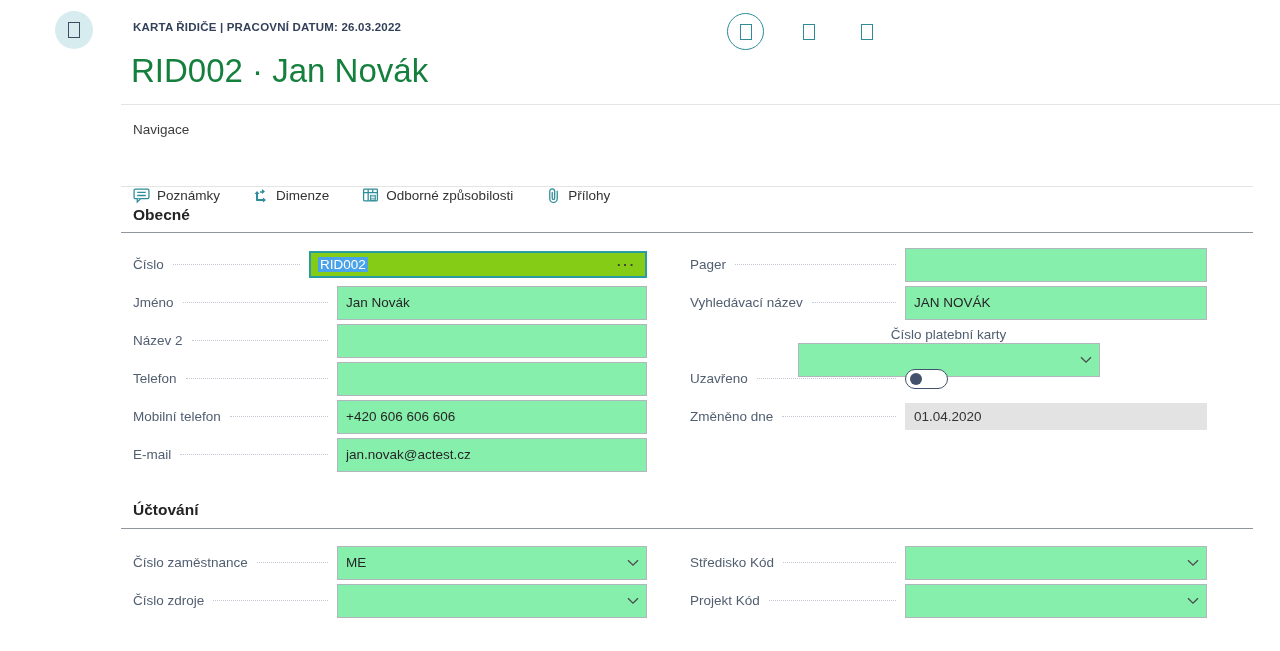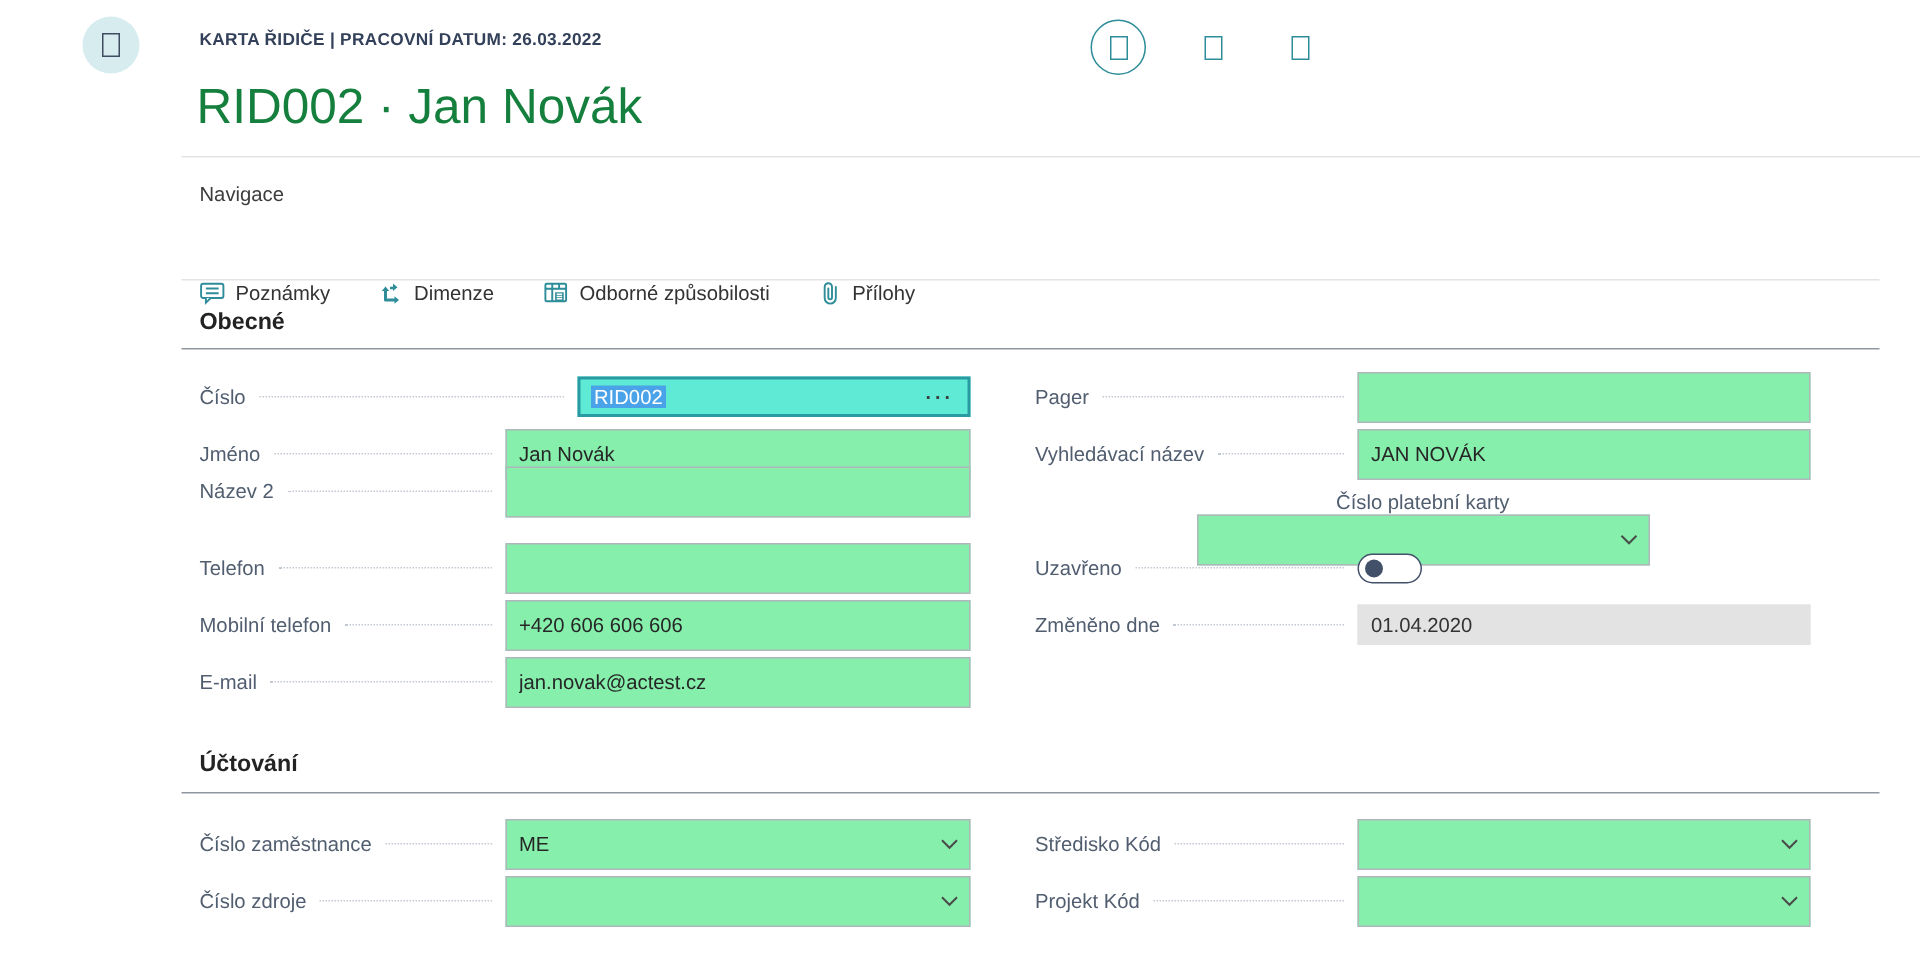--- a/index.html
+++ b/index.html
@@ -42,22 +42,22 @@
   .inp{height:34px;border:1px solid #b1b6bc;font-family:"Liberation Sans",sans-serif;
        font-size:13.5px;padding:0 8px;color:#262626;box-sizing:border-box;background:#86efac;outline:none;flex:0 0 auto;}
   .lcol .inp{width:310px;}
   .rcol .inp{width:302px;}
   .combo{position:relative;flex:0 0 auto;}
   .combo .inp{width:100%;padding-right:26px;}
   .combo.w-l{width:310px;}
   .combo.w-r{width:302px;}
   .chev{position:absolute;right:8px;top:50%;transform:translateY(-50%);line-height:0;}
 
-  .focus-box{width:262px;height:27px;box-sizing:border-box;border:2px solid #2a9aa3;
-             display:flex;align-items:center;justify-content:space-between;padding:0 9px 0 7px;background:#5eead4;flex:0 0 auto;}
+  .focus-box{width:338px;height:27px;box-sizing:border-box;border:2px solid #2a9aa3;
+             display:flex;align-items:center;justify-content:space-between;padding:0 9px 0 7px;background:#84cc16;flex:0 0 auto;}
   .sel-text{background:#4aa3e8;color:#fff;font-size:13.5px;padding:0 2px;}
   .assist{color:#3a3a3a;font-size:13px;font-weight:700;letter-spacing:2px;line-height:10px;}
 
   .inp-disabled{width:302px;height:27px;box-sizing:border-box;background:#e3e3e3;border:1px solid #e3e3e3;
                 display:flex;align-items:center;padding:0 8px;font-size:13.5px;color:#333;flex:0 0 auto;text-align:center;}
 
   .valwrap{width:302px;display:flex;align-items:center;flex:0 0 auto;}
   .toggle{width:43px;height:20px;box-sizing:border-box;border:1px solid #42506a;border-radius:10px;
           position:relative;background:#fff;cursor:pointer;}
   .knob{position:absolute;left:4px;top:3px;width:12px;height:12px;border-radius:50%;background:#42506a;}
@@ -138,21 +138,21 @@
       <span class="assist">···</span>
     </div>
   </div>
 
   <div class="frow lcol" style="top:289px;">
     <span class="lbl">Jméno</span>
     <span class="leader"></span>
     <input class="inp" type="text" value="Jan Novák" style="">
   </div>
 
-  <div class="frow lcol" style="top:314px;">
+  <div class="frow lcol" style="top:327px;">
     <span class="lbl">Název 2</span>
     <span class="leader"></span>
     <input class="inp" type="text" value="" style="">
   </div>
 
   <div class="frow lcol" style="top:365px;">
     <span class="lbl">Telefon</span>
     <span class="leader"></span>
     <input class="inp" type="text" value="" style="">
   </div>

